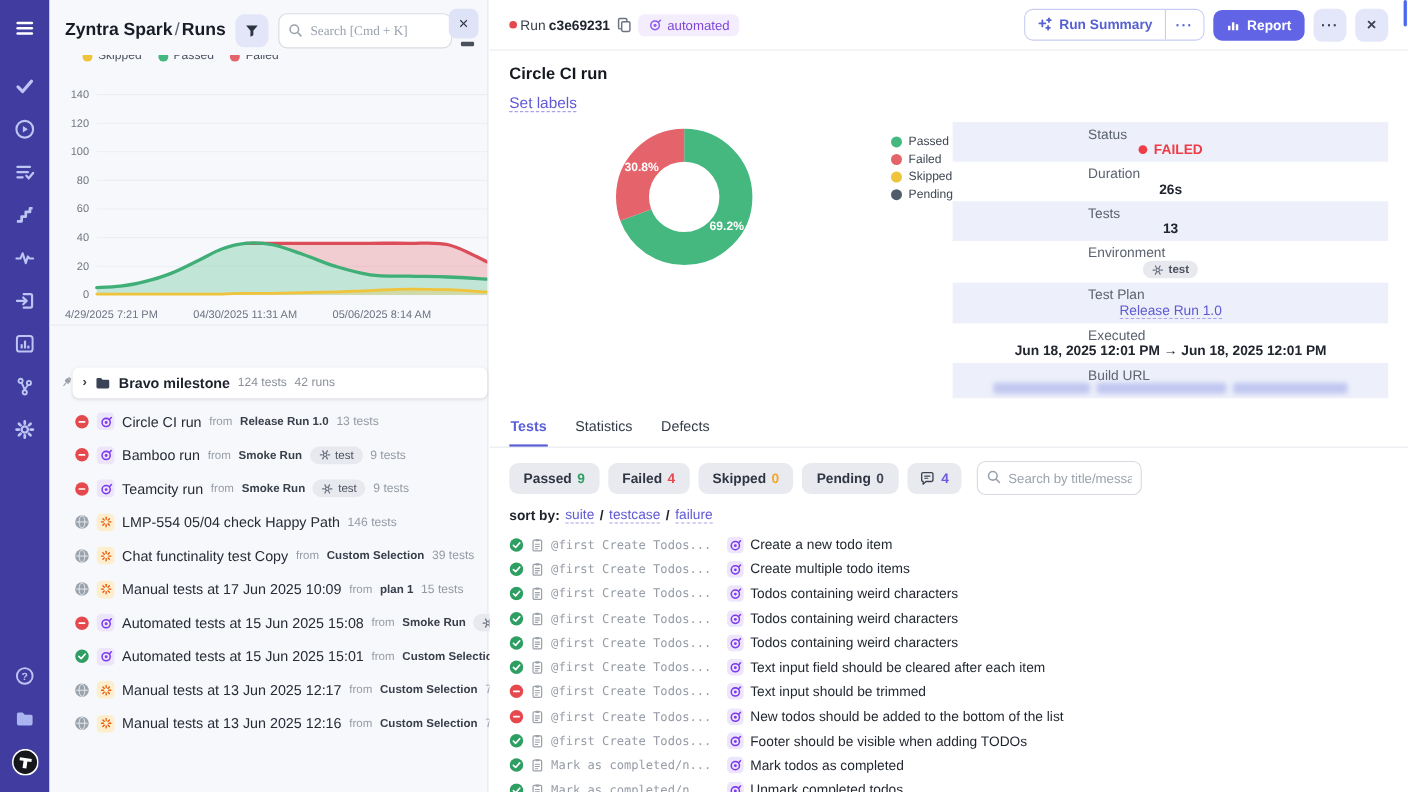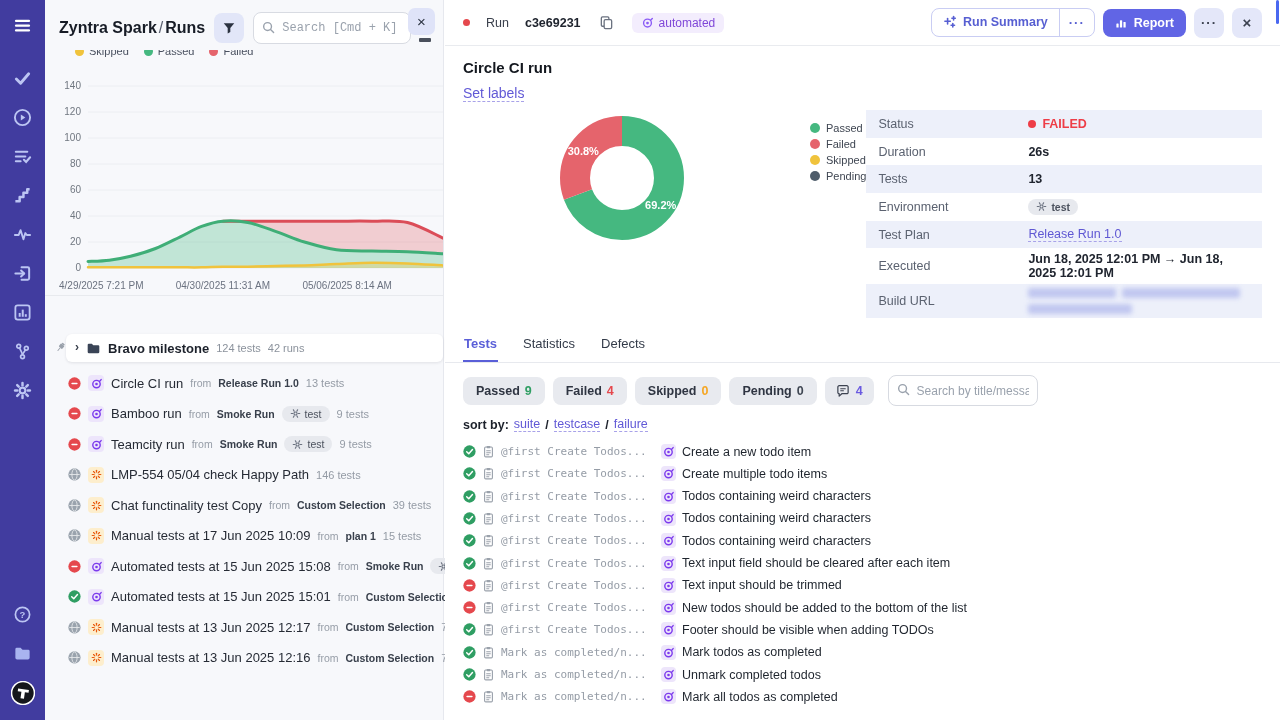--- a/index.html
+++ b/index.html
@@ -14,21 +14,21 @@
   #sb-menu { margin:6px 0 14px; }
   .sb-spacer { flex:1; }
 
   
   #left-panel { position:absolute; left:45px; top:0; bottom:0; width:399px; background:#f7f8fb; border-right:1px solid #e6e8ee; }
   .lp-header { position:relative; display:flex; align-items:center; gap:9px; padding:12px 14px 6px; }
   .lp-title { font-size:16px; font-weight:700; color:#171c26; white-space:nowrap; }
   .lp-title .sep { font-weight:400; color:#5a6070; padding:0 2px; }
   .filter-btn { width:30px; height:30px; background:#e2e6f8; border-radius:8px; display:flex; align-items:center; justify-content:center; cursor:pointer; flex:0 0 auto; }
   .search-box { position:relative; width:158px; height:32px; }
-  .search-box input { width:100%; height:100%; border:1px solid #d8dbe2; border-radius:8px; background:#fff; padding:0 8px 0 28px; font-size:12px; color:#333; outline:none; font-family:Liberation Mono, monospace; }
+  .search-box input { width:100%; height:100%; border:1px solid #d8dbe2; border-radius:8px; background:#fff; padding:0 8px 0 28px; font-size:12px; color:#333; outline:none; font-family:Liberation Serif, serif; }
   .search-box input::placeholder { color:#9aa2ad; }
   .search-box .mag { position:absolute; left:9px; top:9px; }
   .lp-close { position:absolute; right:8px; top:8px; width:27px; height:27px; background:#dfe3f8; border-radius:7px; border:none; font-size:15px; color:#2b3240; cursor:pointer; display:flex; align-items:center; justify-content:center; }
   .lp-close-artifact { position:absolute; right:12px; top:38px; width:12px; height:4px; background:#2b3240; border-radius:1px; opacity:.85; }
 
   .lp-tabs { display:flex; align-items:center; gap:19px; padding:6px 14px 8px 16px; }
   .lp-tab { font-size:12.5px; color:#4a5160; cursor:pointer; white-space:nowrap; }
 
   .chart-block { position:relative; height:246px; border-bottom:1px solid #e8eaee; overflow:hidden; }
   .chart-legend { position:absolute; top:-5px; left:30px; display:flex; gap:15px; }
@@ -50,21 +50,21 @@
   .env-pill { display:inline-flex; align-items:center; gap:4px; background:#e7e9ee; border-radius:9px; padding:2px 8px; font-size:10.5px; color:#4c525e; }
   .env-pill svg { width:11px; height:11px; }
   .type-chip { width:16px; height:16px; border-radius:4px; display:inline-flex; align-items:center; justify-content:center; flex:0 0 auto; }
   .type-chip svg { width:13px; height:13px; }
   .type-chip.auto { background:#ede5fb; }
   .type-chip.man { background:#fdeecd; }
   .i13 { width:13px; height:13px; flex:0 0 auto; }
 
   
   #right-panel { position:absolute; left:445px; right:0; top:0; bottom:0; background:#fff; }
-  .topbar { height:46px; border-bottom:1px solid #e9ebef; display:flex; align-items:center; gap:16px; padding:0 18px; }
+  .topbar { height:46px; border-bottom:1px solid #e9ebef; display:flex; align-items:center; gap:3px; padding:0 18px; }
   .run-dot { width:7px; height:7px; border-radius:50%; background:#e5484d; }
   .run-label { font-size:12.5px; color:#3a404c; }
   .run-id { font-size:12.5px; font-weight:700; color:#20252f; }
   .copy-btn { background:none; border:none; cursor:pointer; padding:2px; display:flex; }
   .auto-badge { display:inline-flex; align-items:center; gap:5px; background:#f3edfd; border-radius:6px; padding:3px 9px; font-size:12px; color:#7f46d8; font-weight:500; }
   .auto-badge svg { width:13px; height:13px; }
   .topbar-right { margin-left:auto; display:flex; align-items:center; gap:8px; }
   .btn-summary { display:flex; align-items:stretch; border:1px solid #c9cdf3; border-radius:8px; background:#fff; overflow:hidden; cursor:pointer; }
   .btn-summary .seg1 { display:flex; align-items:flex-start; gap:6px; padding:6px 11px; font-size:12.5px; font-weight:600; color:#575fd2; }
   .btn-summary .segdiv { width:1px; background:#c9cdf3; }
@@ -76,21 +76,21 @@
   .run-title { font-size:15px; font-weight:700; color:#14181f; }
   .set-labels { display:inline-block; margin-top:9px; font-size:14px; color:#6159d6; border-bottom:1px dashed #a8a2e9; cursor:pointer; }
 
   .overview { display:flex; align-items:flex-start; padding:6px 18px 0; }
   .donut-wrap { position:relative; width:140px; height:140px; margin-left:89px; flex:0 0 auto; }
   .donut-label { position:absolute; font-size:11px; font-weight:700; color:#fff; transform:translate(-50%,-50%); }
   .donut-legend { margin-left:118px; margin-top:14px; flex:0 0 auto; }
   .donut-legend .li { display:flex; align-items:center; gap:6px; font-size:11px; color:#3f4652; margin-bottom:4px; }
   .donut-legend .dot { width:10px; height:10px; border-radius:50%; }
   .details-col { margin-left:auto; width:414px; margin-top:2px; }
-  .d-row { display:flex; align-items:center; min-height:27.7px; padding:4px 12px; }
+  .d-row { display:flex; align-items:center; min-height:27.7px; padding:4px 12px;flex-direction:column; }
   .d-row.alt { background:#edf0fa; }
   .d-label { width:150px; flex:0 0 auto; font-size:12.5px; color:#5b6270; }
   .d-value { font-size:12.5px; font-weight:600; color:#20252f; display:flex; align-items:center; gap:6px; flex-wrap:wrap; }
   .d-value.status { color:#ee3d47; font-weight:700; }
   .d-value .sdot { width:8px; height:8px; border-radius:50%; background:#ee3d47; }
   .d-link { color:#5f58d3; font-weight:400; border-bottom:1px dashed #a8a2e9; cursor:pointer; }
   .blurred { display:inline-block; height:10px; background:#b9c0ee; border-radius:2px; filter:blur(2.5px); opacity:.85; }
 
   .detail-tabs { display:flex; gap:24px; padding:0 18px; margin-top:12px; border-bottom:1px solid #e7e9ee; }
   .dtab { font-size:13px; color:#333b49; padding:6px 1px 9px; cursor:pointer; }

